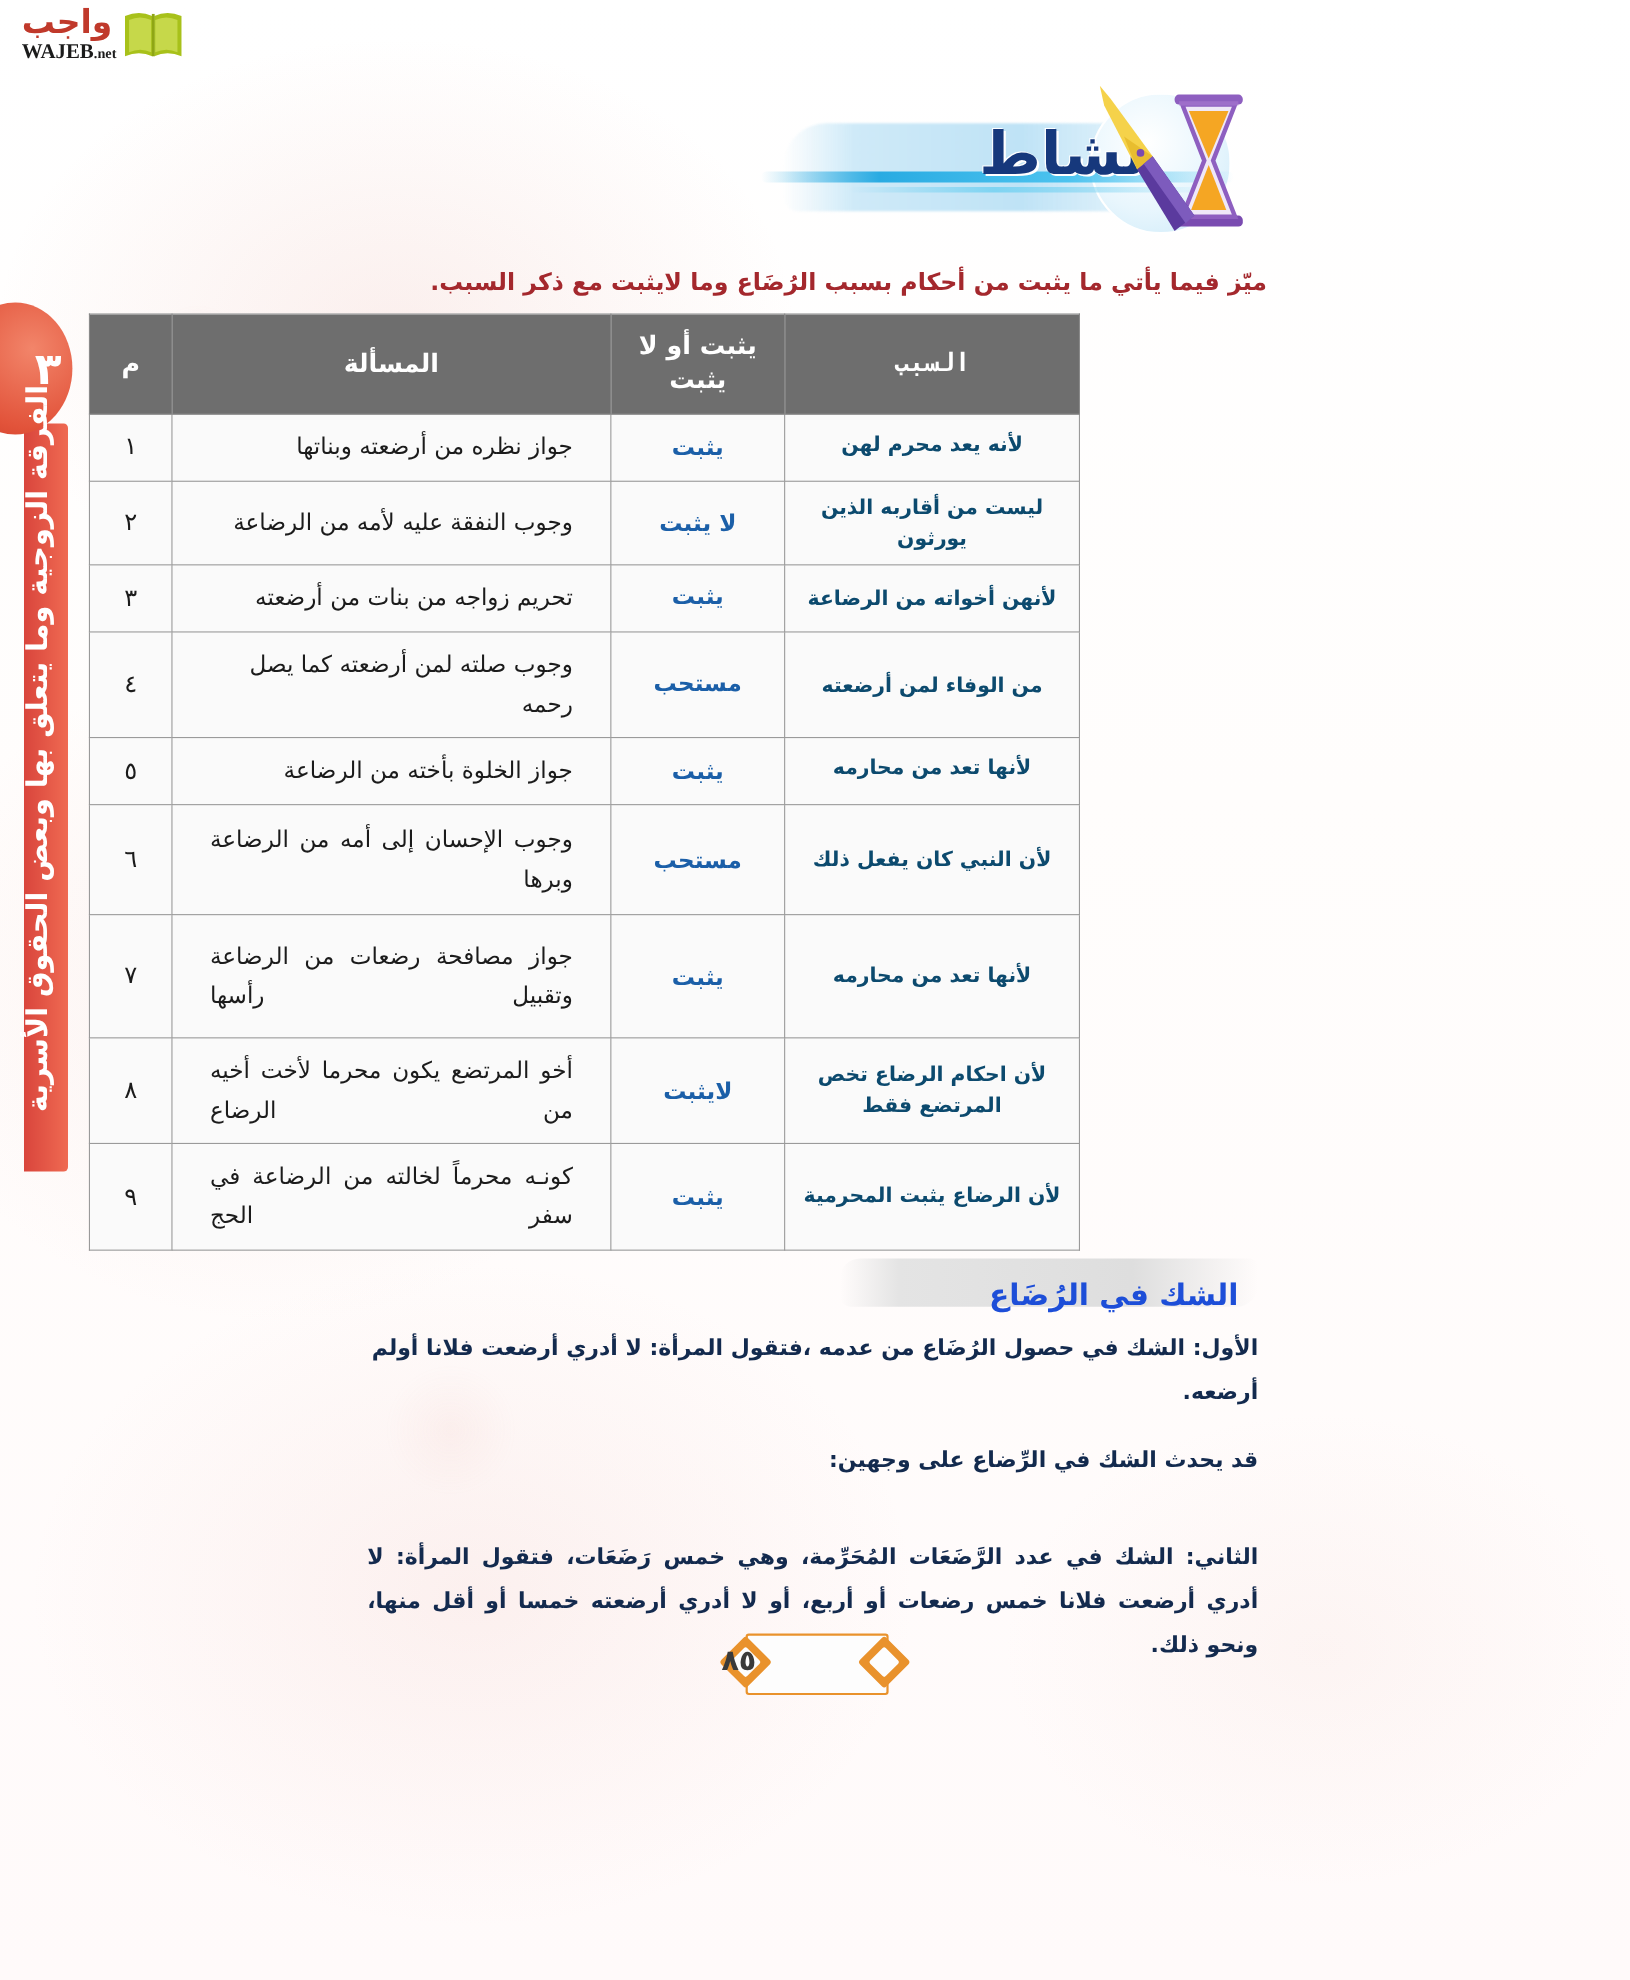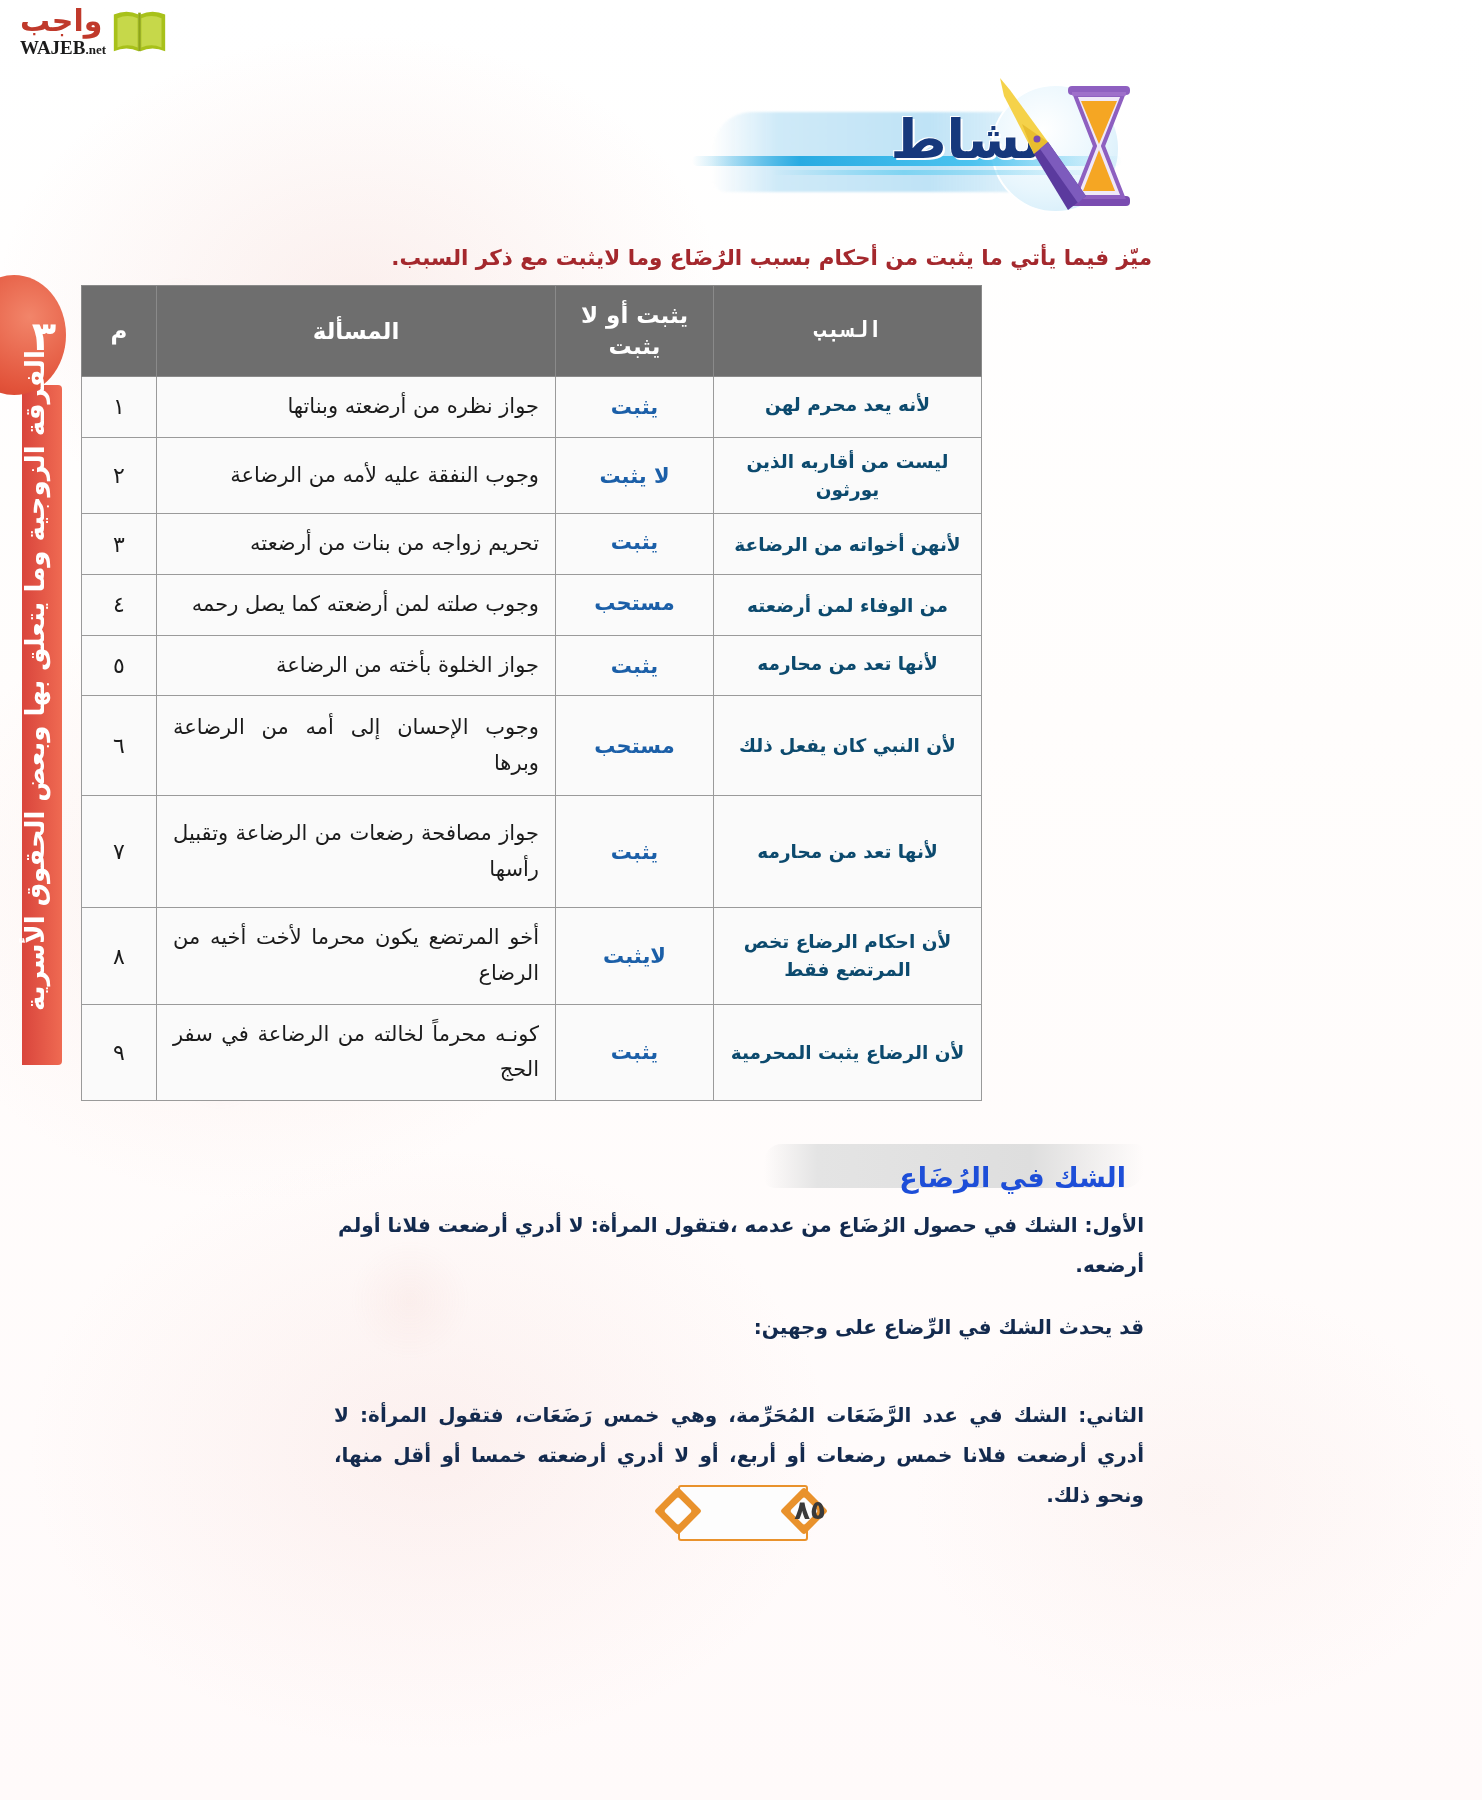--- a/index.html
+++ b/index.html
@@ -79,21 +79,21 @@
   table.act-table{border-collapse:collapse;width:848px;table-layout:fixed;direction:rtl;
      background:#fafafa;}
   table.act-table th,table.act-table td{border:1px solid #9a9a9a;vertical-align:middle;}
   table.act-table thead th{background:#6e6e6e;color:#ffffff;font-size:23px;font-weight:bold;
      padding:14px 6px;text-align:center;line-height:1.35;border-color:#8a8a8a;}
   .col-m{width:62px;}
   .col-q{width:386px;}
   .col-ans{width:145px;}
   .col-reason{width:255px;font-family:Liberation Mono, monospace;}
   td.c-m{text-align:center;font-size:22px;color:#1b1b1b;padding:10px 4px;background:#fafafa;}
-  td.c-q{text-align:right;font-size:21px;color:#1b1b1b;padding:12px 16px;line-height:1.7;background:#fafafa;}
+  td.c-q{text-align:right;font-size:21px;color:#1b1b1b;padding:12px 34px;line-height:1.7;background:#fafafa;}
   td.c-q.justify{text-align:justify;text-align-last:justify;}
   td.c-ans{text-align:center;font-size:21px;color:#1b5fa8;font-weight:bold;padding:10px 4px;background:#fafafa;}
   td.c-reason{text-align:center;font-size:18.5px;color:#0c4a6e;font-weight:bold;padding:10px 8px;
      line-height:1.5;background:#fafafa;}
   td.top{vertical-align:top;padding-top:6px;}
   td.bottom{vertical-align:bottom;padding-bottom:8px;}
 
   
   .wm{position:absolute;right:560px;top:735px;width:400px;height:145px;z-index:15;
      opacity:.45;pointer-events:none;direction:ltr;}
@@ -114,21 +114,21 @@
   .body-text{position:absolute;right:338px;top:1205px;width:810px;z-index:20;direction:rtl;
      color:#132a4e;font-size:20px;font-weight:bold;line-height:2.0;text-align:right;}
   .body-text p{margin:0 0 22px 0;}
   .body-text p.just{text-align:justify;text-align-last:right;margin-top:48px;}
 
   
   .pagenum{position:absolute;left:50%;transform:translateX(-50%);top:1485px;z-index:25;
      width:170px;height:56px;}
   .pn-box{position:absolute;left:22px;top:0;width:126px;height:52px;
      background:#fdfdfd;border:2px solid #e9922c;border-radius:3px;}
-  .pn-num{position:absolute;left:0;top:10px;width:170px;text-align:right;
+  .pn-num{position:absolute;left:0;top:10px;width:170px;text-align:left;
      font-size:26px;font-weight:bold;color:#3a3a3a;direction:rtl;}
   .pn-d{position:absolute;top:9px;width:34px;height:34px;background:#e9922c;
      transform:rotate(45deg);border-radius:3px;}
   .pn-d.l{left:5px;} .pn-d.r{left:131px;}
   .pn-d i{position:absolute;left:7px;top:7px;width:20px;height:20px;background:#fdfdfd;border-radius:2px;}
 </style>
 </head>
 <body>
 
 <div class="bg-wash"></div>

